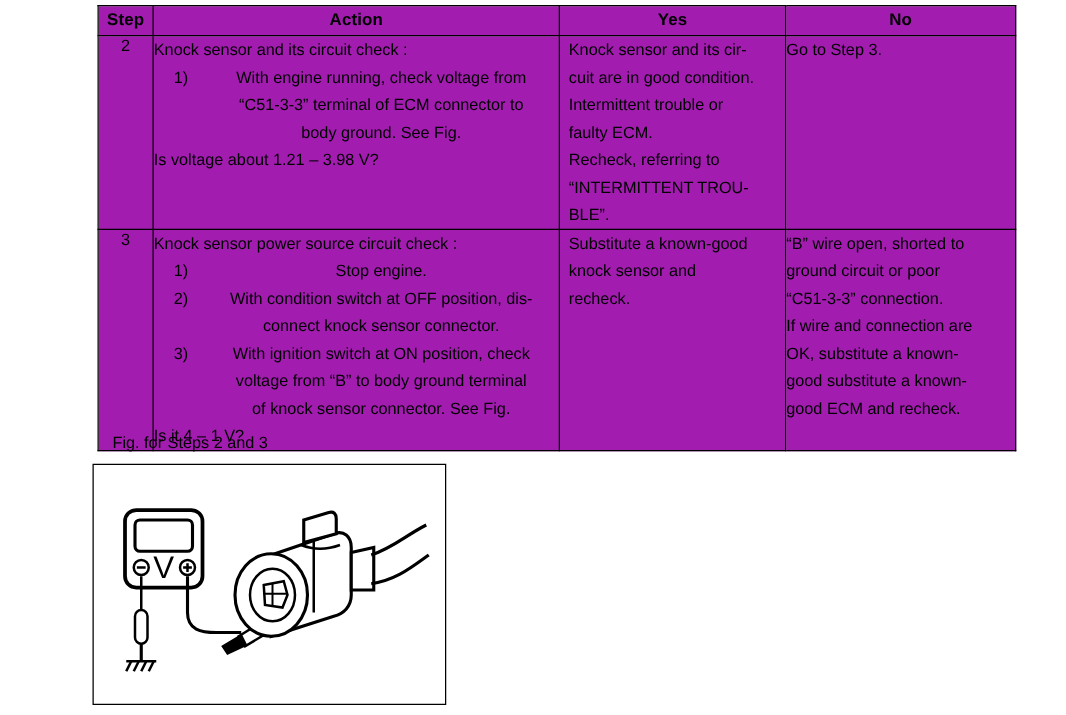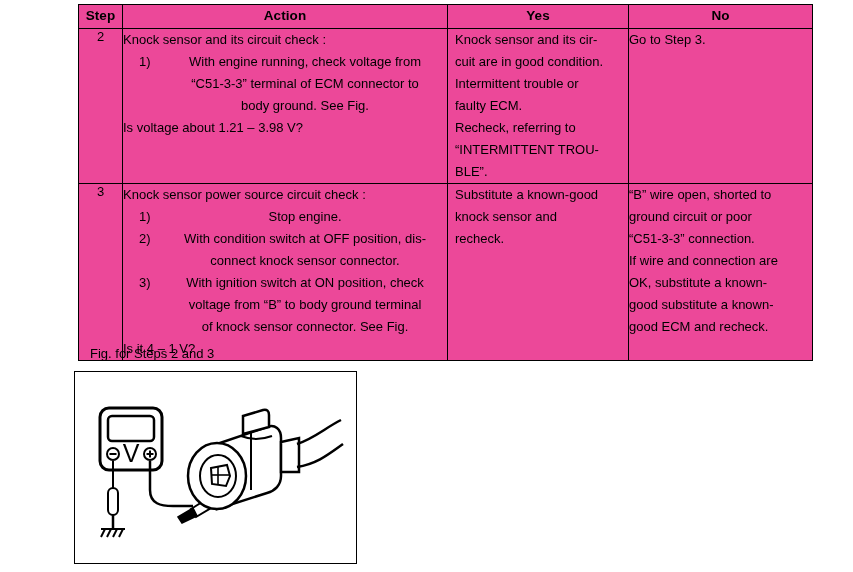--- a/index.html
+++ b/index.html
@@ -22,21 +22,21 @@
     left: 78px;
     top: 4px;
     width: 734px;
     border-collapse: collapse;
     table-layout: fixed;
   }
   .diag-table td, .diag-table th {
     border: 1px solid #000000;
     vertical-align: top;
     padding: 0;
-    background: #ec4899;
+    background: #a21caf;
   }
   .col-step   { width: 44px; }
   .col-action { width: 325px; }
   .col-yes    { width: 181px; }
   .col-no     { width: 184px; }
 
   .diag-table thead th {
     height: 23px;
     text-align: center;
     font-size: 13.5px;

